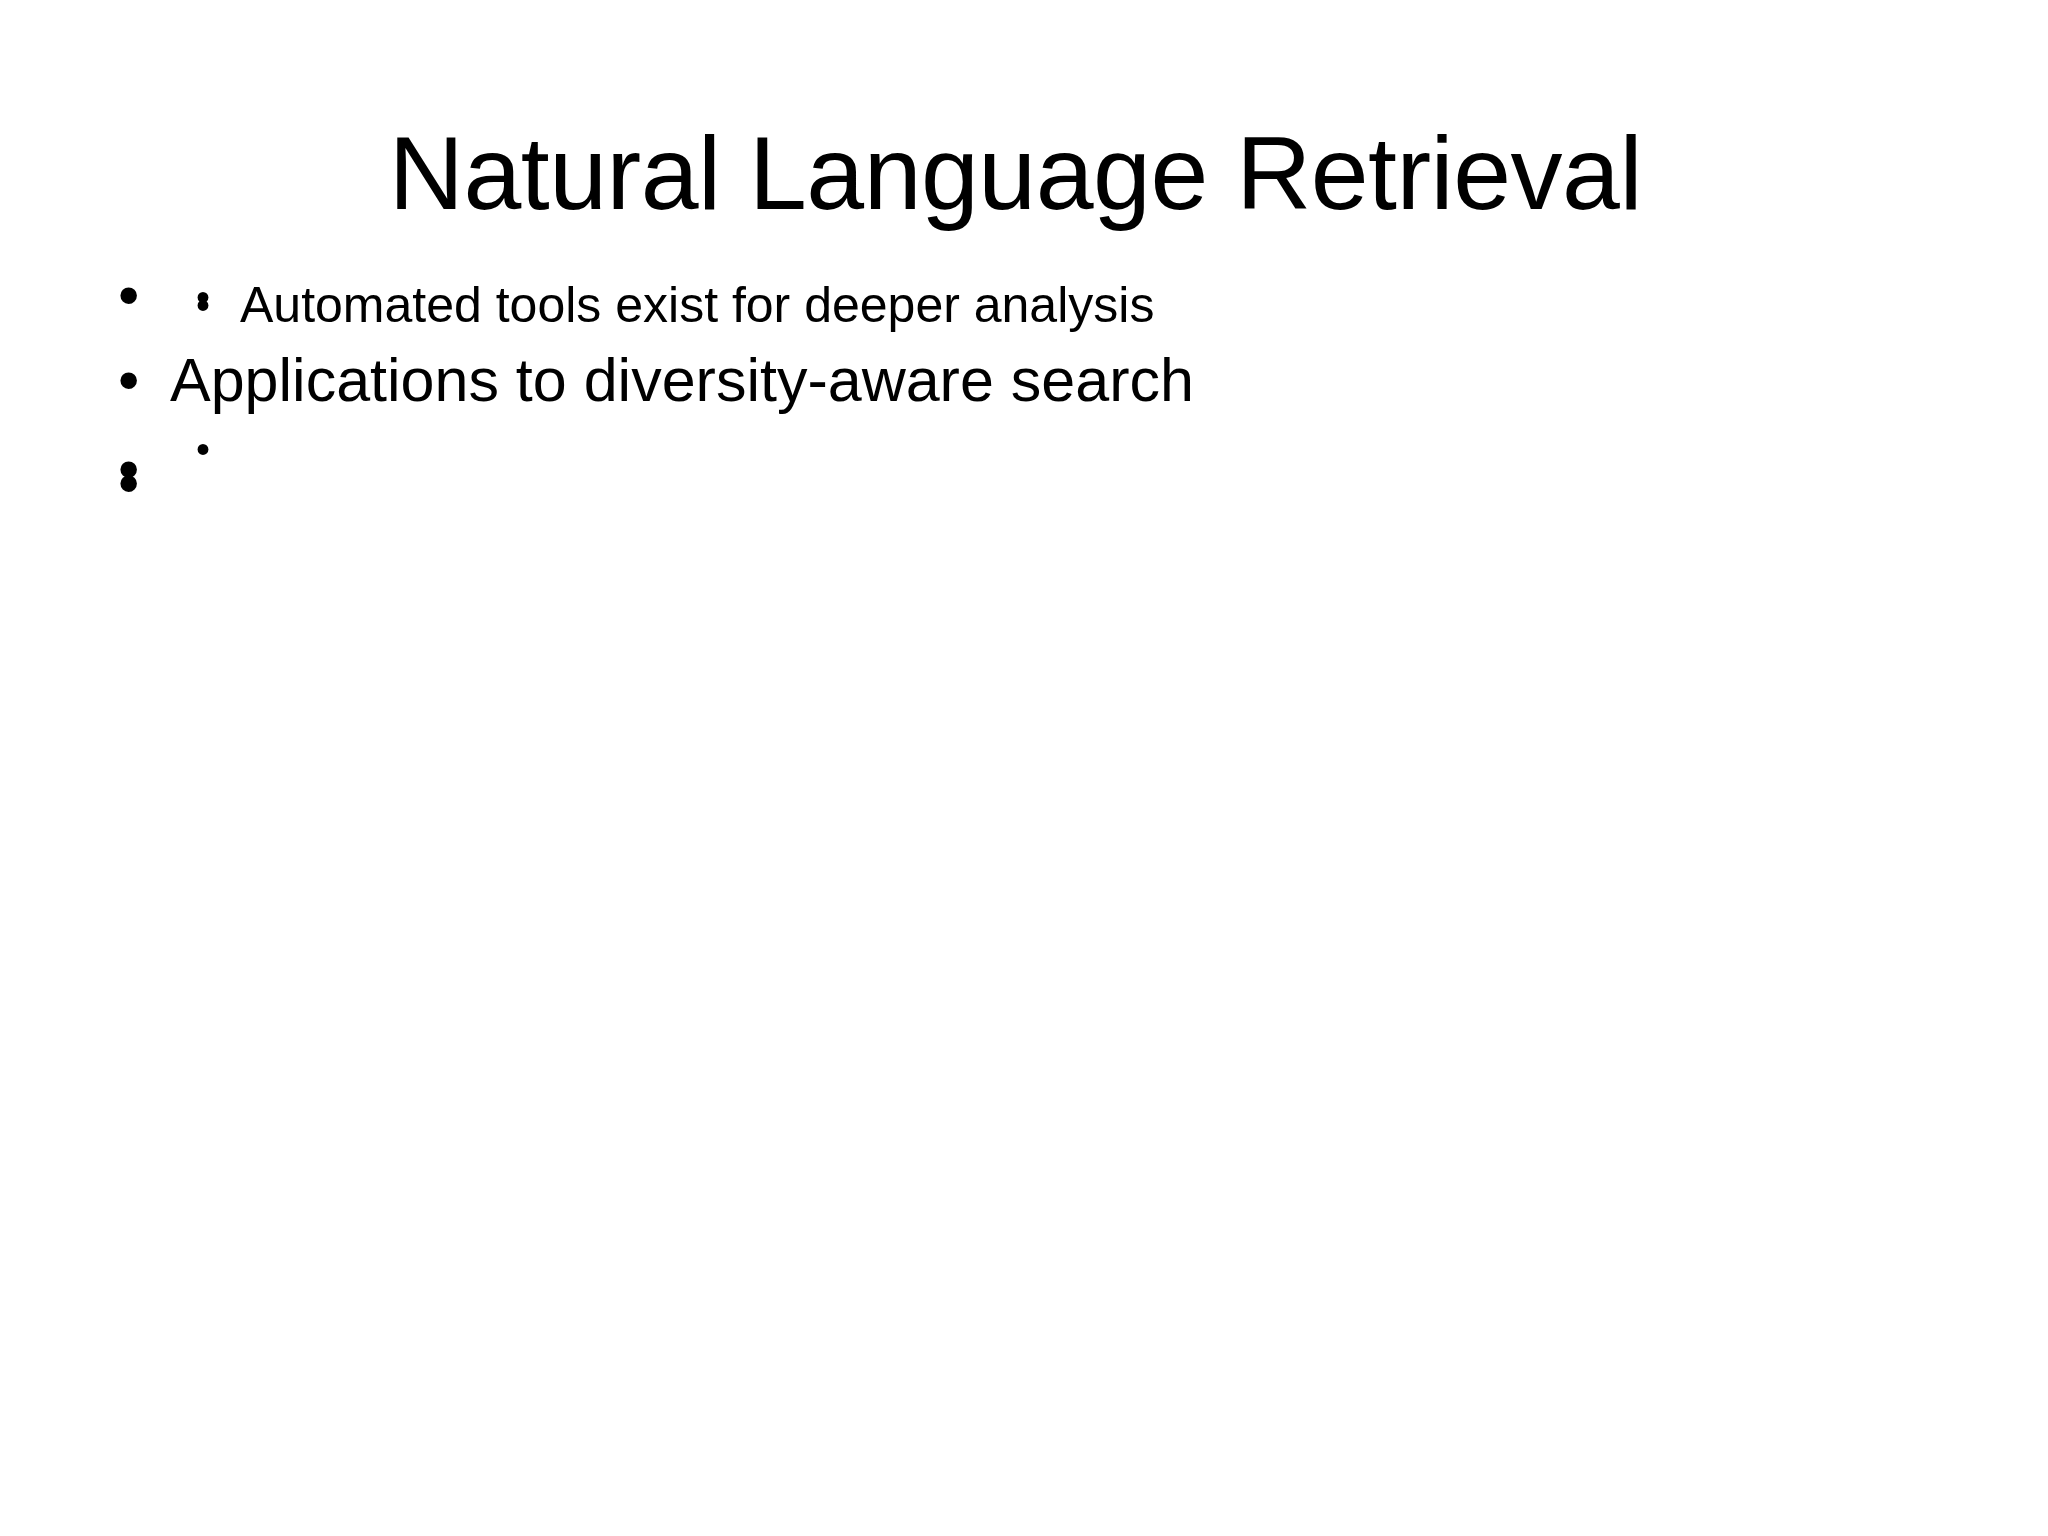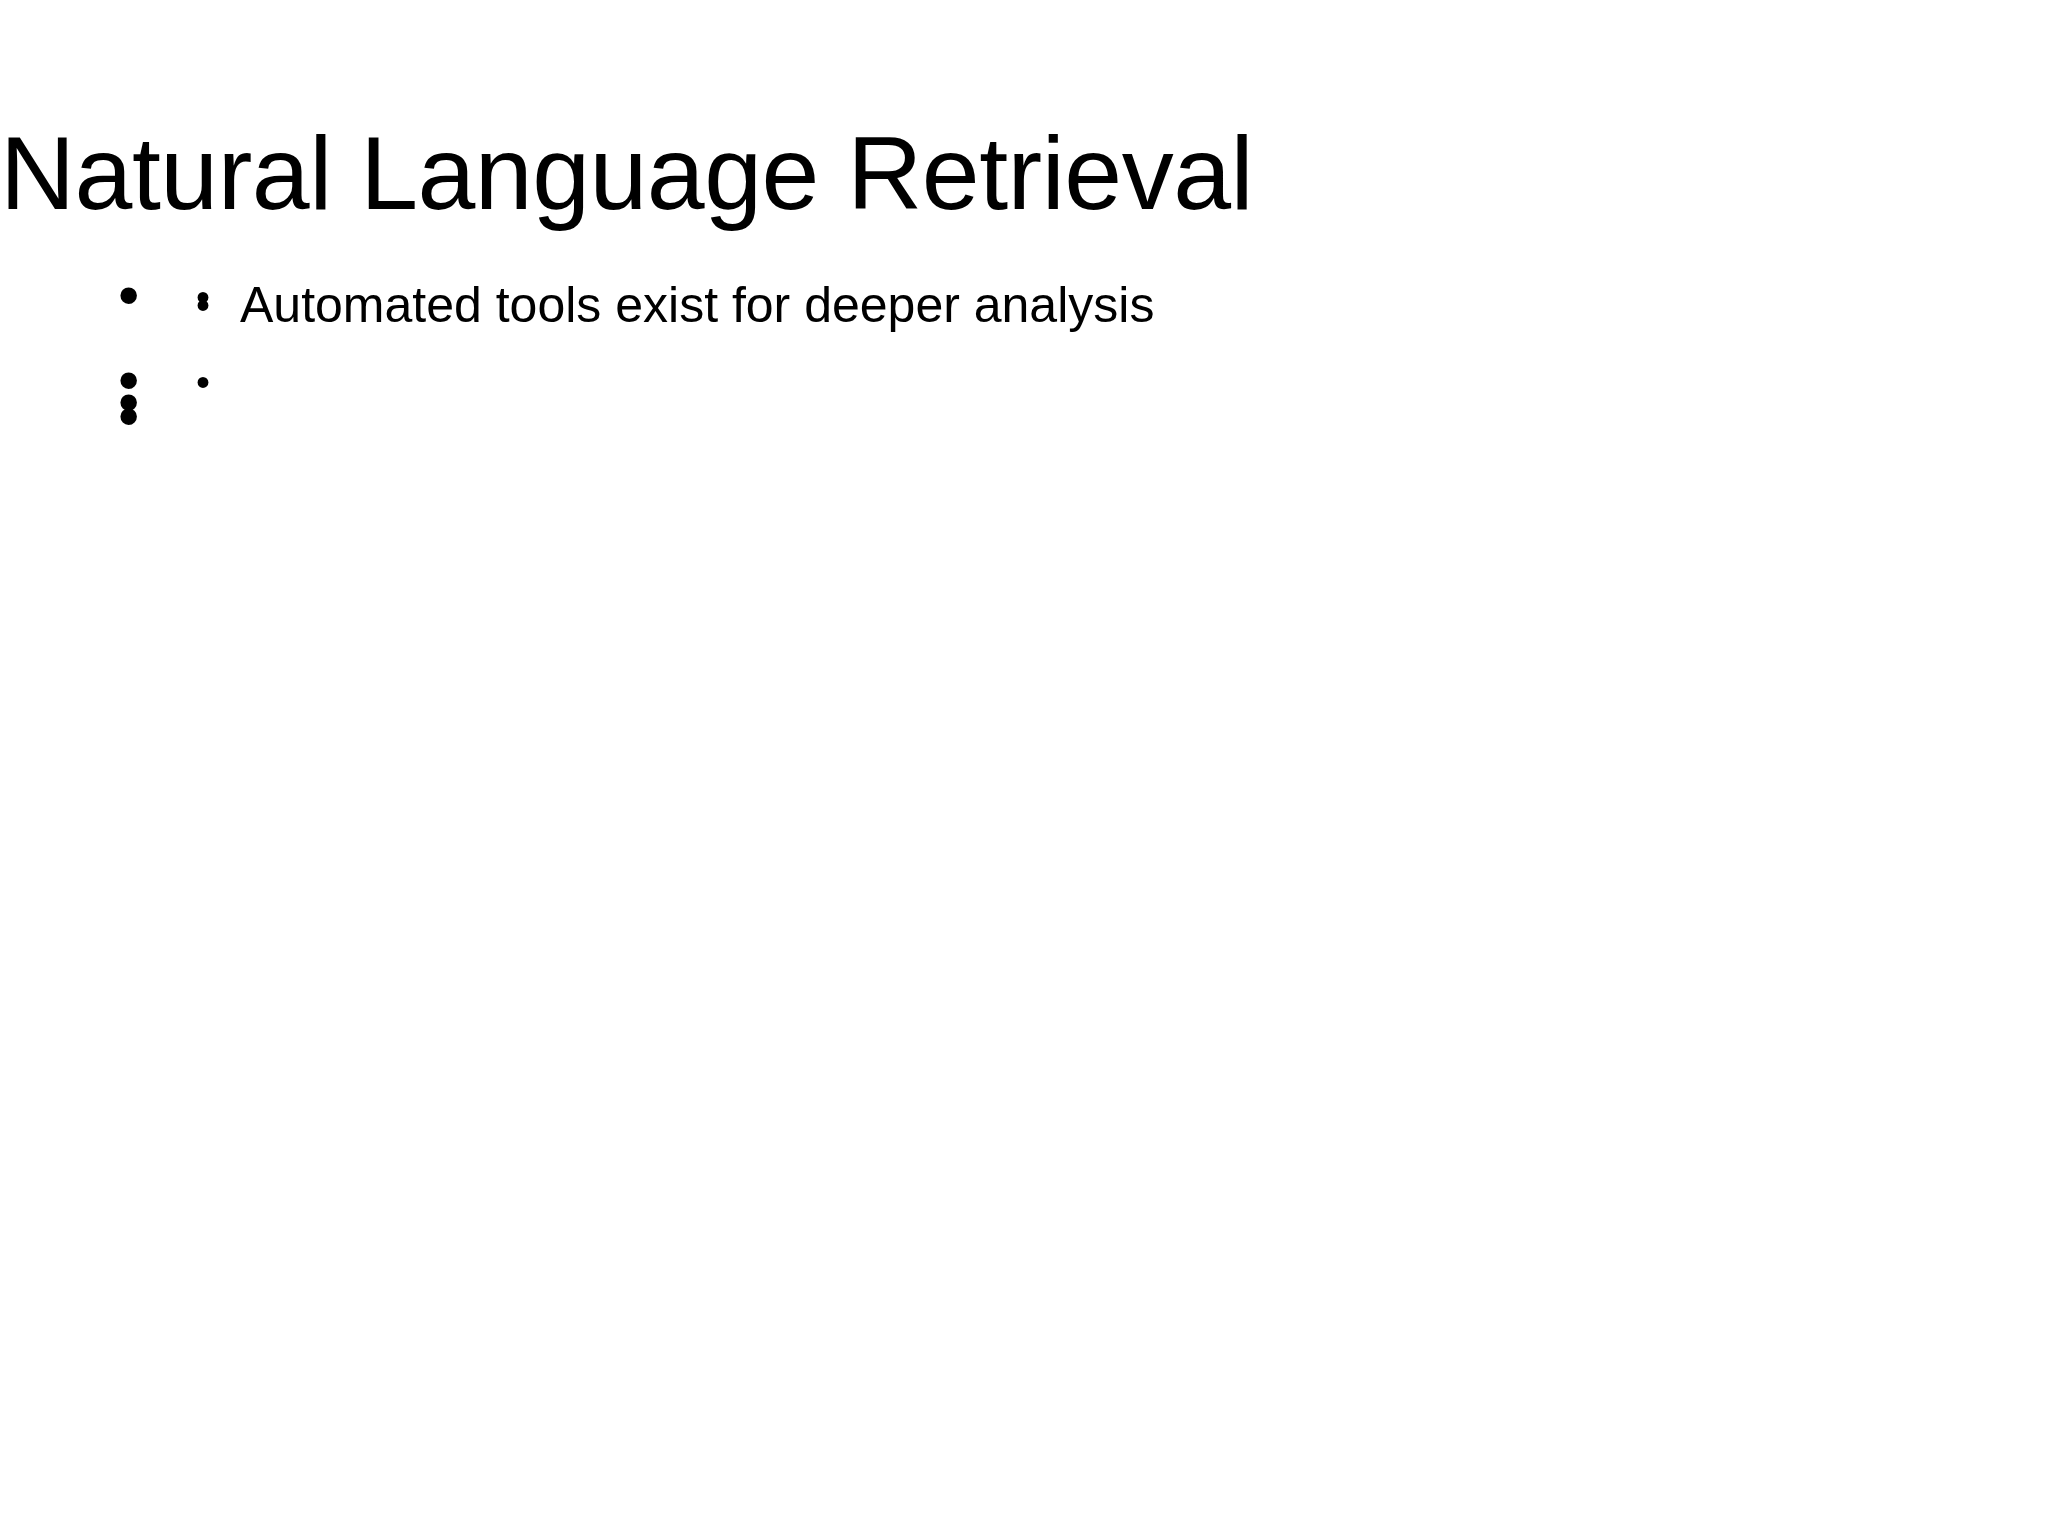--- a/index.html
+++ b/index.html
@@ -19,24 +19,24 @@
     position: relative;
     width: 2048px;
     height: 1536px;
     background: #ffffff;
     box-sizing: border-box;
   }
 
   
   .slide-title {
     position: absolute;
-    left: 0;
+    left: 6px;
     top: 118px;
     width: 1636px;
-    text-align: left;
+    text-align: right;
     font-size: 104px;
     line-height: 1.06;
     font-weight: 400;
     letter-spacing: -0.5px;
     color: #000000;
     white-space: nowrap;
   }
 
   
   .body-content {
@@ -114,20 +114,21 @@
 
     <div class="bullet lvl2">
       <span class="dot">•</span>
       <span class="btext">Automated tools exist for deeper analysis</span>
     </div>
 
     <div class="gap-md"></div>
 
     <div class="bullet lvl1">
       <span class="dot">•</span>
+      <span class="btext">Applications to diversity-aware search</span>
     </div>
 
     <div class="gap-sm"></div>
 
     <div class="bullet lvl2">
       <span class="dot">•</span>
     </div>
 
     <div class="gap-md"></div>
 

